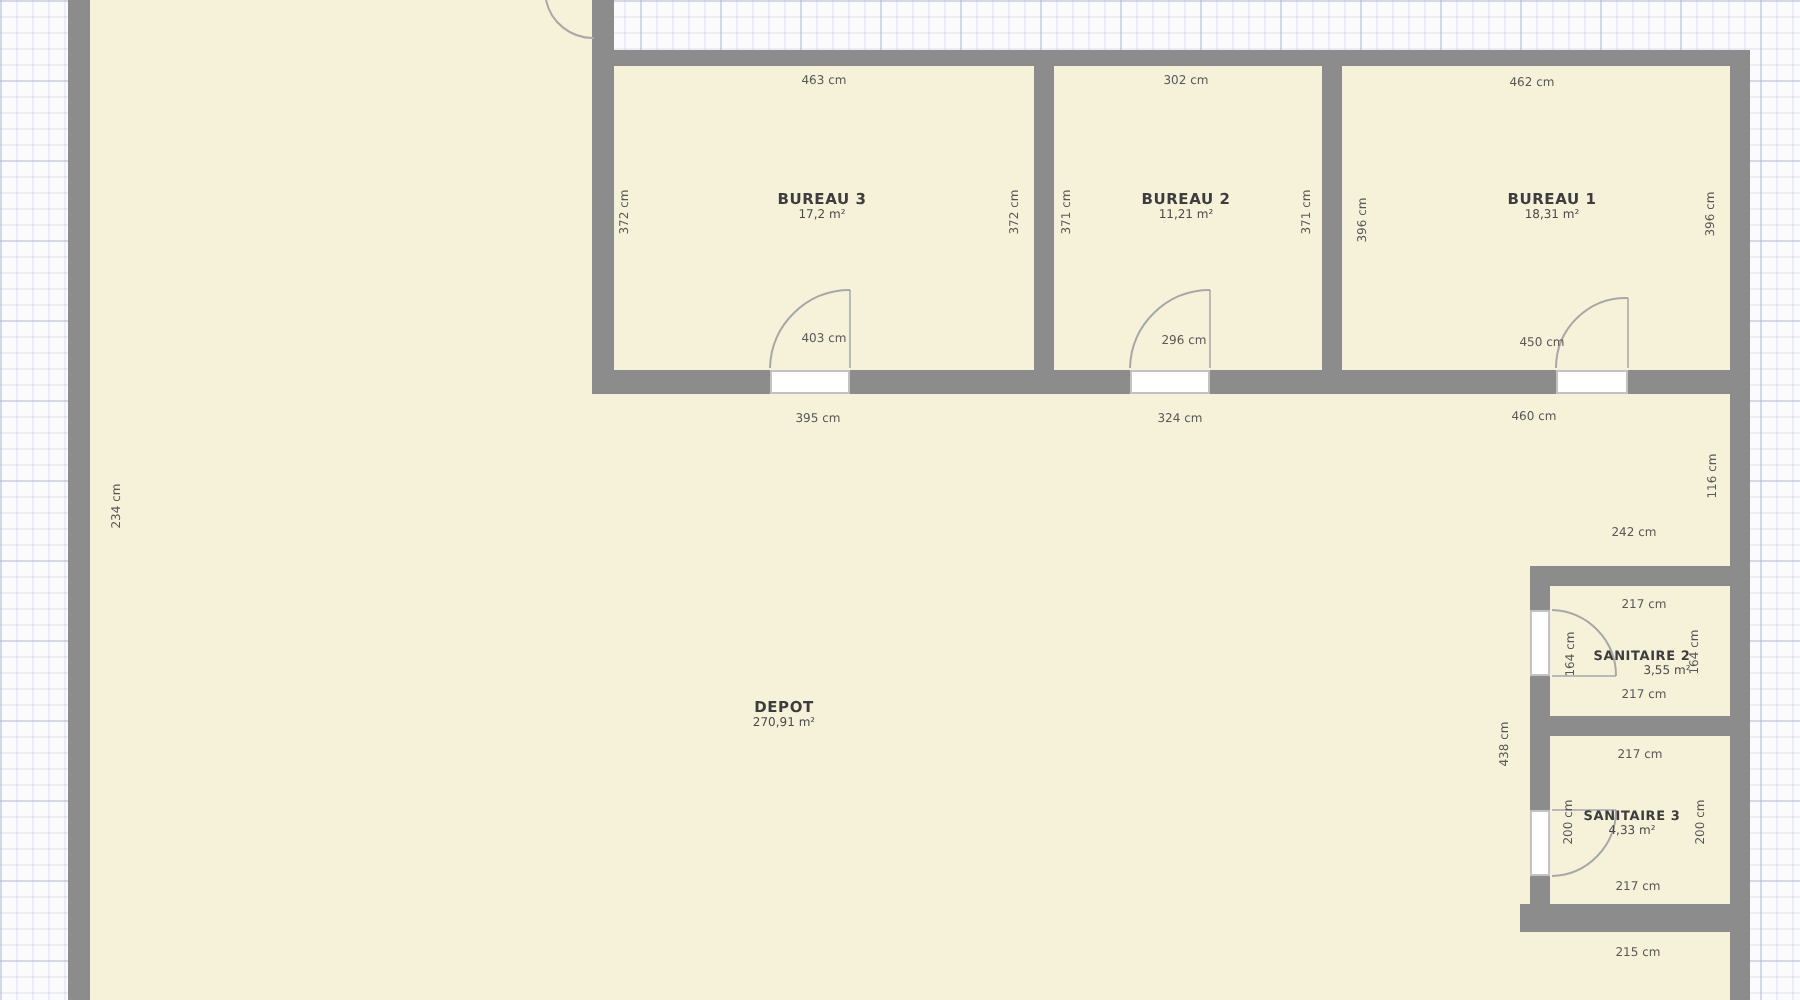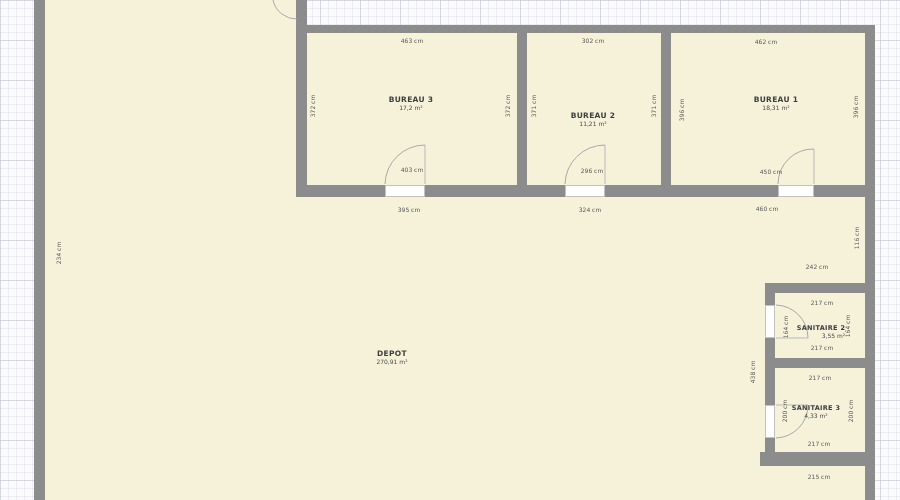--- a/index.html
+++ b/index.html
@@ -76,21 +76,21 @@
     <g>
       <path class="leaf" d="M 776 405 L 808 405"></path>
       <path class="arc" d="M 808 405 A 33 33 0 0 1 776 438"></path>
     </g>
   </svg>
 
   <div class="room-label" style="left:411px;top:96px;">
     <div class="room-name">BUREAU 3</div>
     <div class="room-area">17,2 m²</div>
   </div>
-  <div class="room-label" style="left:593px;top:96px;margin-top:16px;">
+  <div class="room-label" style="left:593px;top:96px;">
     <div class="room-name">BUREAU 2</div>
     <div class="room-area">11,21 m²</div>
   </div>
   <div class="room-label" style="left:776px;top:96px;">
     <div class="room-name">BUREAU 1</div>
     <div class="room-area">18,31 m²</div>
   </div>
   <div class="room-label" style="left:392px;top:350px;">
     <div class="room-name">DEPOT</div>
     <div class="room-area">270,91 m²</div>

